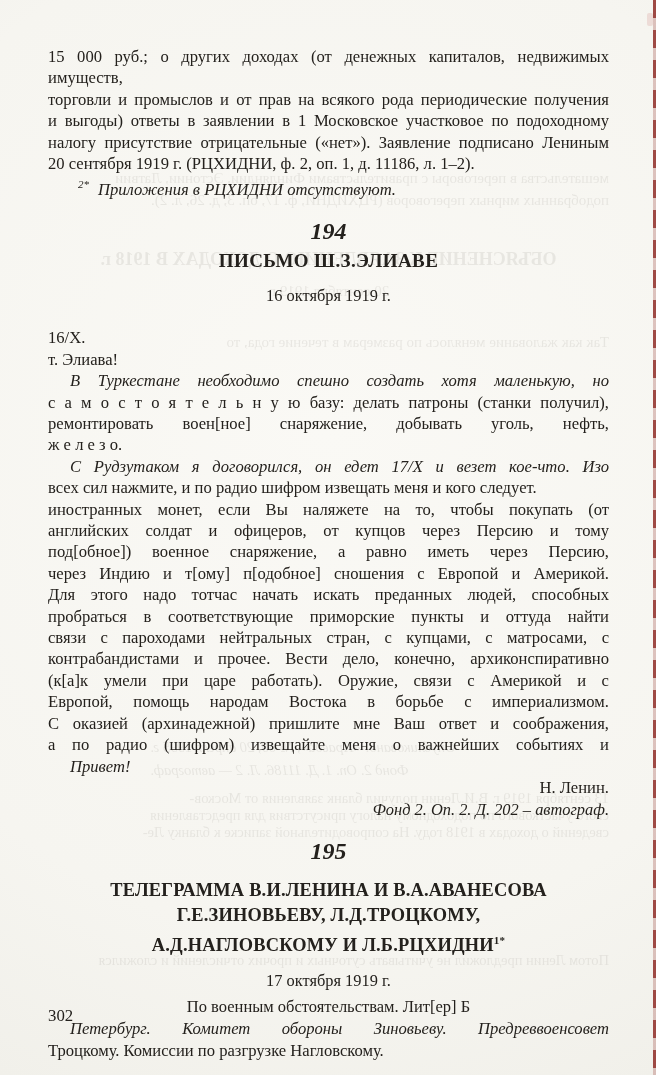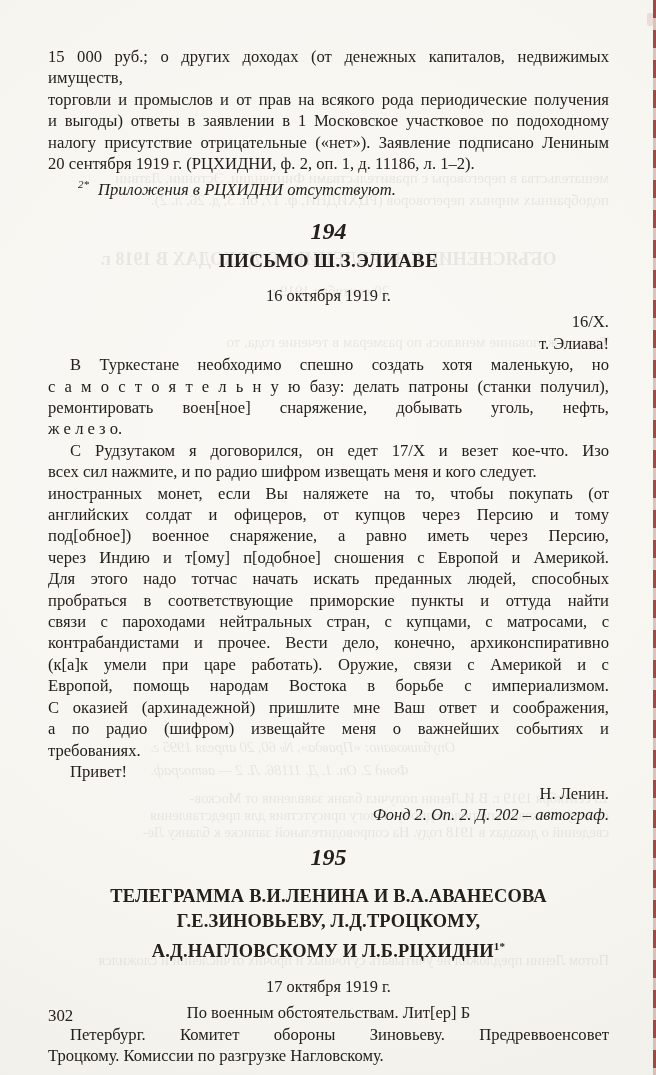--- a/index.html
+++ b/index.html
@@ -8,27 +8,27 @@
     width:656px; height:1075px;
     margin:0 auto;
     background: radial-gradient(circle at 50% 40%, #faf9f5 0%, #f6f5f0 70%, #f1f0ea 100%);
     font-family:"Liberation Serif","DejaVu Serif",serif;
     color:var(--ink,#24211d);
     overflow:hidden;
   }
   .content { position:absolute; left:48px; top:46px; width:561px; z-index:2; }
   .line { font-size:16.6px; line-height:21.4px; }
   .just { text-align:justify; text-align-last:justify; }
-  .indent { text-indent:22px; }
+  .indent { text-indent:22px;font-style:italic; }
   .fn-line { padding-left:30px;font-style:italic; }
   .fn-line sup { font-size:11px; margin-right:9px; }
   .doc-number { text-align:center; font-weight:700; font-size:24px; line-height:22px; margin-top:20px;font-style:italic; }
   .doc-title  { text-align:center; font-weight:700; font-size:19px; line-height:24px; margin-top:7px; letter-spacing:0.4px; }
   .doc-date   { text-align:center; font-size:16.4px; line-height:21px; margin-top:12px; }
-  .pre-lines  { margin-top:5px;text-align:right; }
+  .pre-lines  { margin-top:21px; }
   .letter-body .para { margin:0; }
   .sig    { text-align:right; font-size:16.6px; line-height:21.4px; margin-top:0.5px; }
   .source { text-align:right; font-size:16.4px; line-height:21.4px; font-style:italic; }
   .doc195 { margin-top:14px; }
   .title-block { margin-top:16px; }
   .title-line { text-align:center; font-weight:700; font-size:18.4px; line-height:25px; letter-spacing:0.2px; }
   .title-line sup { font-size:11px; font-weight:700; }
   .address-line { text-align:center; font-size:16.5px; line-height:21px; margin-top:5px; }
   .tele-body { margin-top:1px; }
   .page-number { position:absolute; left:48px; top:1006px; font-size:16.8px; z-index:2; }
@@ -114,21 +114,20 @@
             <div class="line just">под[обное]) военное снаряжение, а равно иметь через Персию,</div>
             <div class="line just">через Индию и т[ому] п[одобное] сношения с Европой и Америкой.</div>
             <div class="line just">Для этого надо тотчас начать искать преданных людей, способных</div>
             <div class="line just">пробраться в соответствующие приморские пункты и оттуда найти</div>
             <div class="line just">связи с пароходами нейтральных стран, с купцами, с матросами, с</div>
             <div class="line just">контрабандистами и прочее. Вести дело, конечно, архиконспиративно</div>
             <div class="line just">(к[а]к умели при царе работать). Оружие, связи с Америкой и с</div>
             <div class="line just">Европой, помощь народам Востока в борьбе с империализмом.</div>
             <div class="line just">С оказией (архинадежной) пришлите мне Ваш ответ и соображения,</div>
             <div class="line just">а по радио (шифром) извещайте меня о важнейших событиях и</div>
-            <div class="line">требованиях.</div>
           </div>
           <div class="para">
             <div class="line indent">Привет!</div>
           </div>
         </div>
       <div class="sig">Н. Ленин.</div>
       <div class="source">Фонд 2. Оп. 2. Д. 202 – автограф.</div>
     </div>
 
     <div class="doc195">

